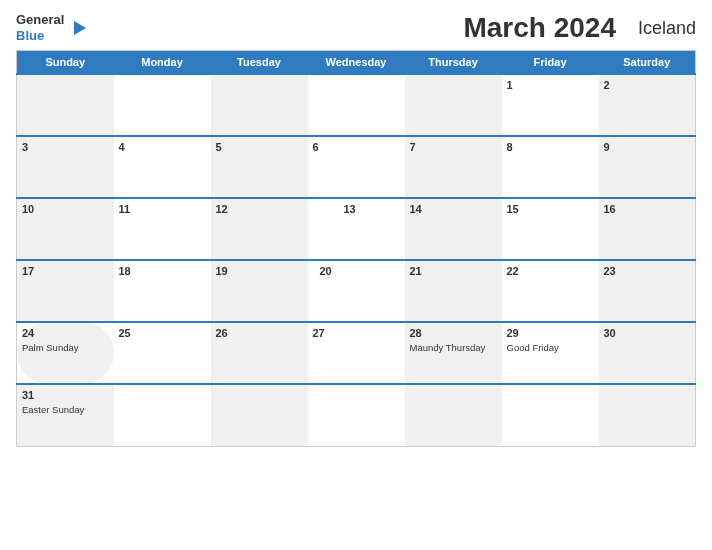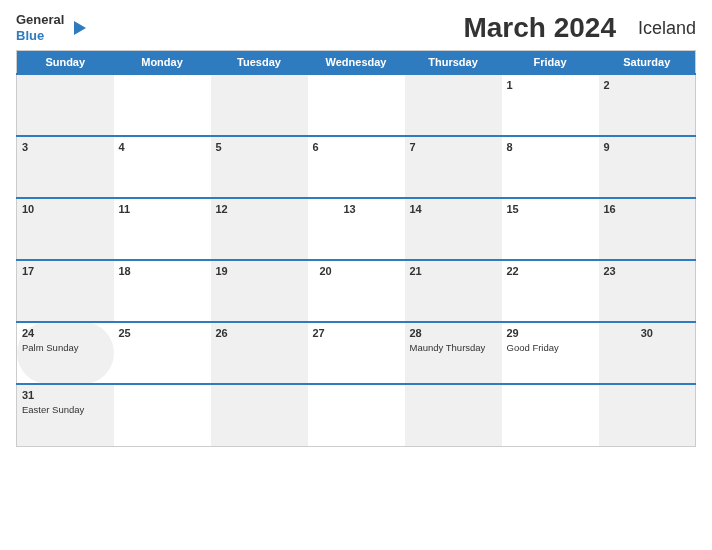--- a/index.html
+++ b/index.html
@@ -228,21 +228,21 @@
             <span class="day-num">25</span>
           </td>
           <td style="background: rgb(240, 240, 240);">
             <span class="day-num">26</span>
           </td>
           <td style="background: rgb(255, 255, 255);">
             <span class="day-num">27</span>
           </td>
           <td style="background: rgb(240, 240, 240);"><span class="day-num">28</span><span class="event">Maundy Thursday</span></td>
           <td style="background: rgb(255, 255, 255);"><span class="day-num">29</span><span class="event">Good Friday</span></td>
-          <td style="background: rgb(240, 240, 240); text-align: center;">
+          <td style="background: rgb(240, 240, 240);">
             <span class="day-num">30</span>
           </td>
         </tr>
         <tr>
           <td style="background: rgb(240, 240, 240);"><span class="day-num">31</span><span class="event">Easter Sunday</span></td>
           <td style="background: rgb(255, 255, 255);"></td>
           <td style="background: rgb(240, 240, 240);"></td>
           <td style="background: rgb(255, 255, 255);"></td>
           <td style="background: rgb(240, 240, 240);"></td>
           <td style="background: rgb(255, 255, 255);"></td>

